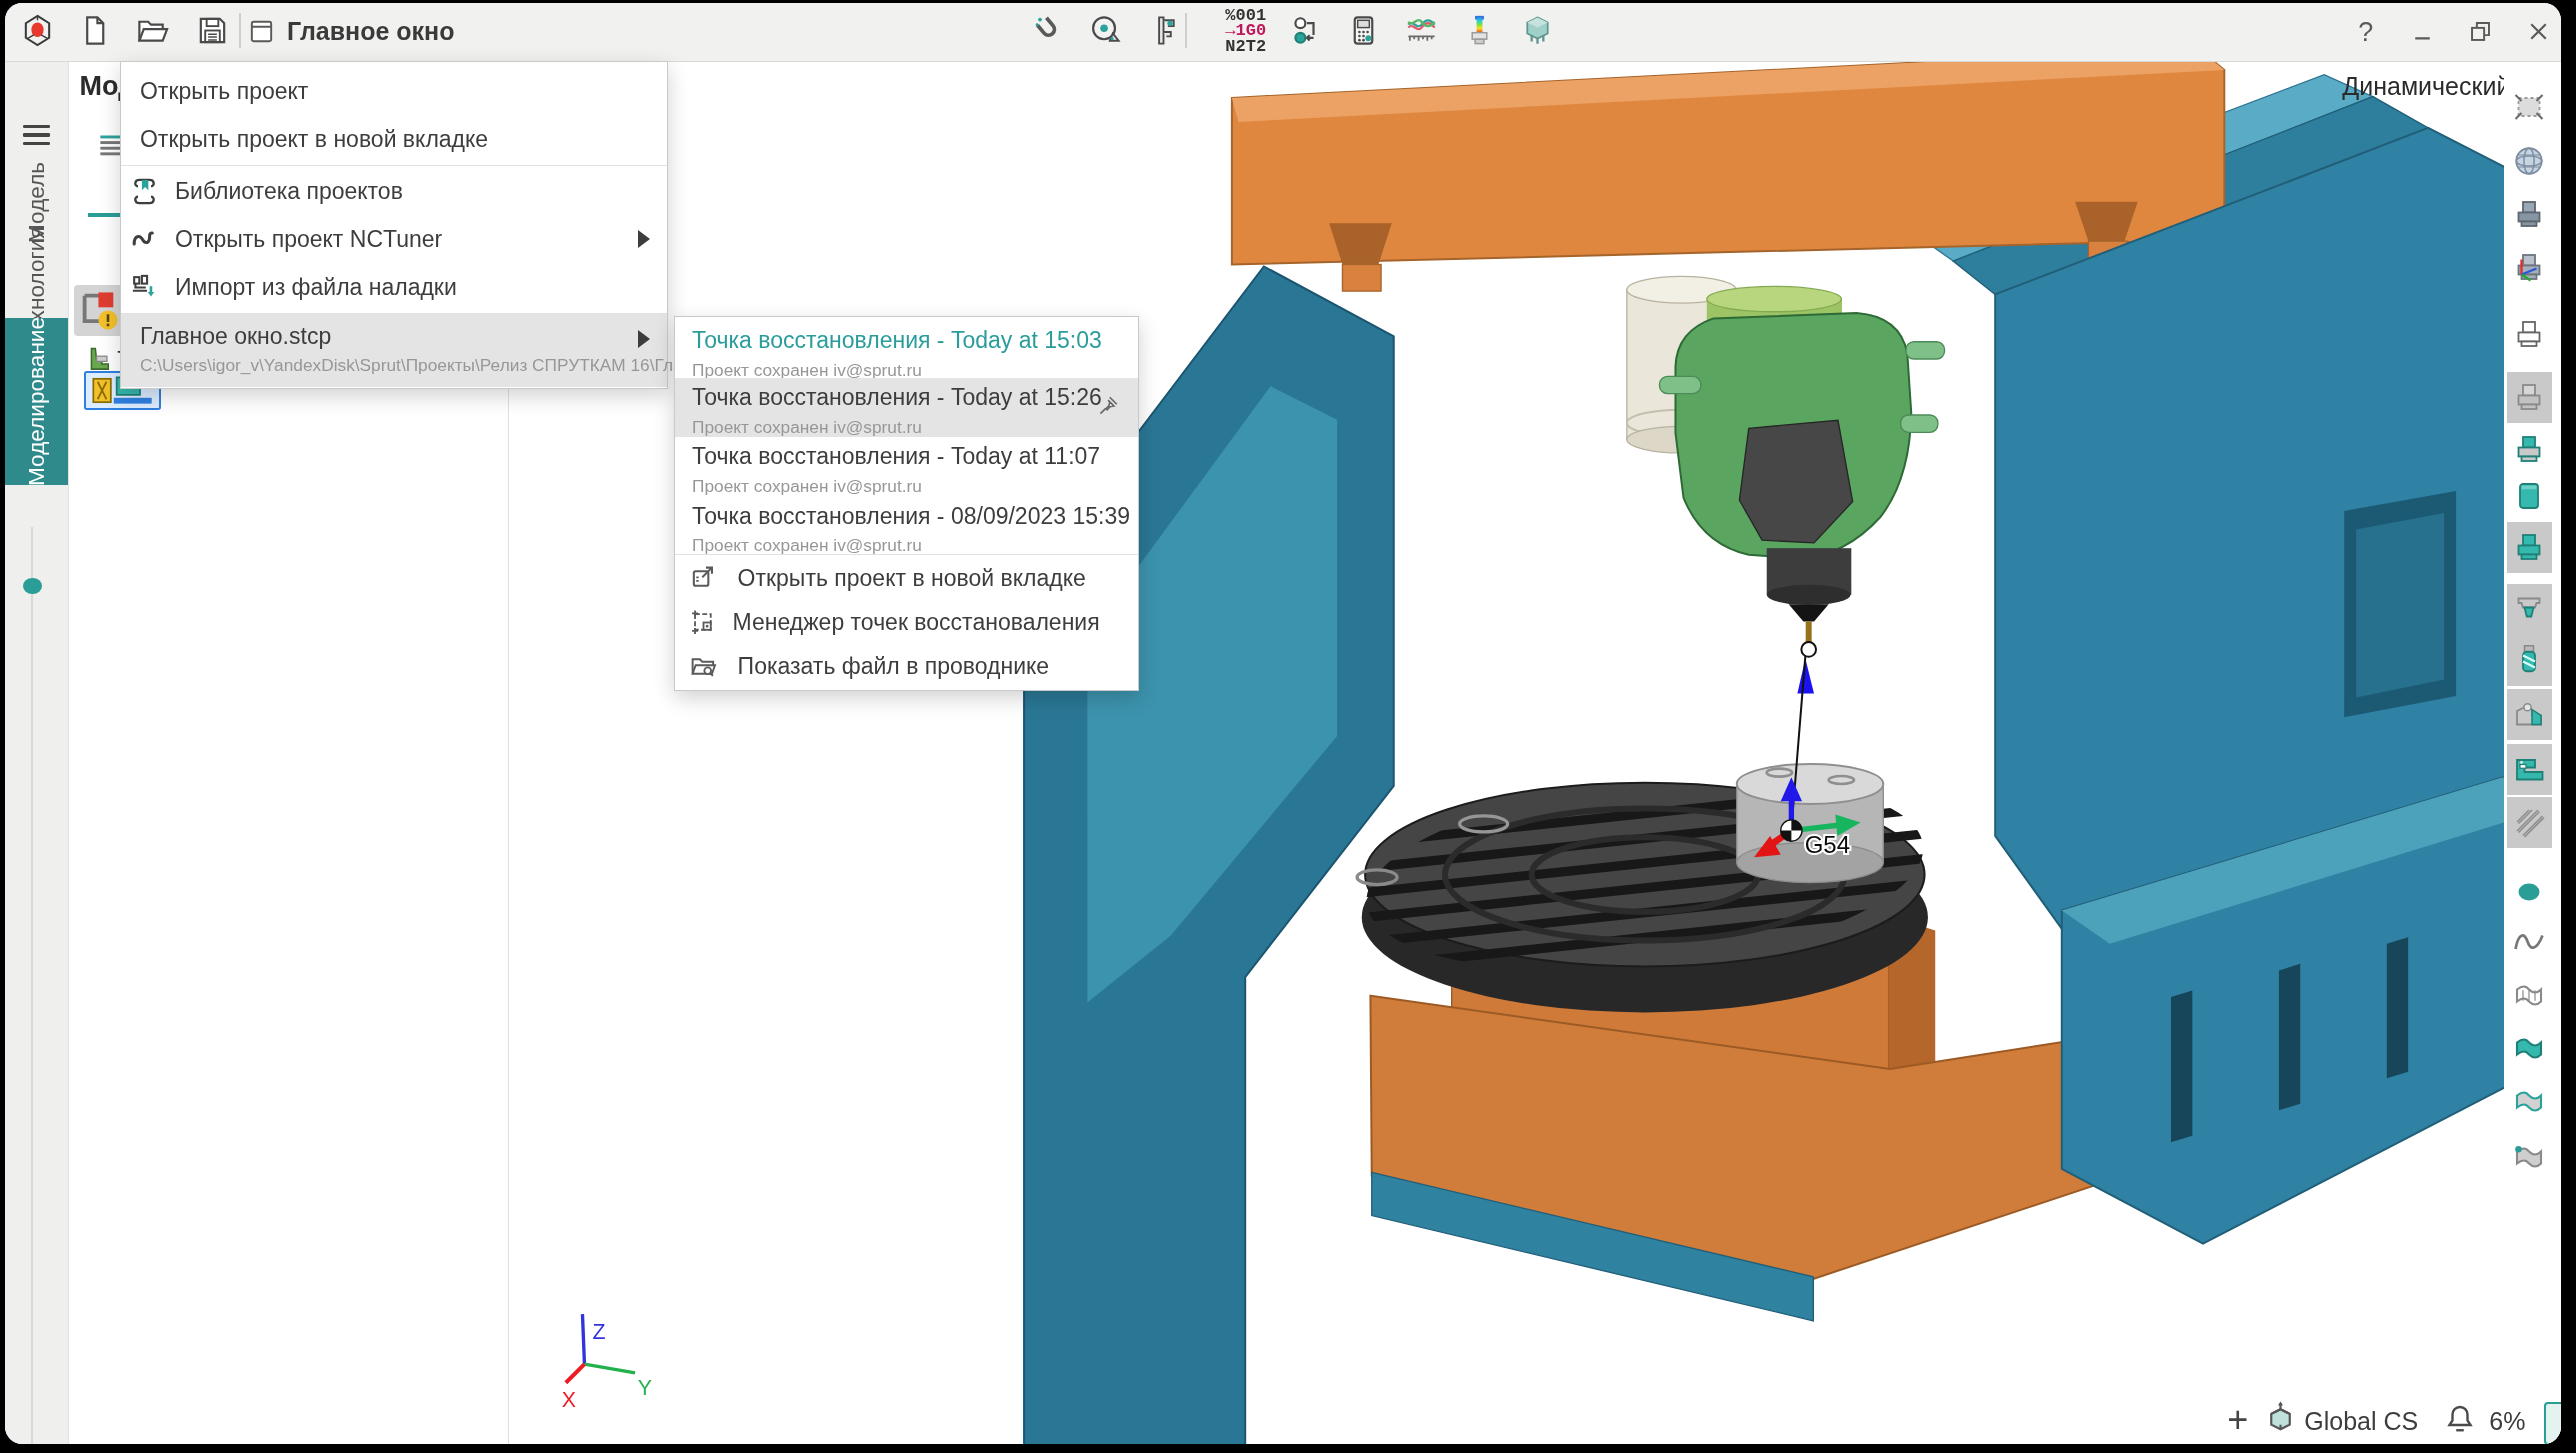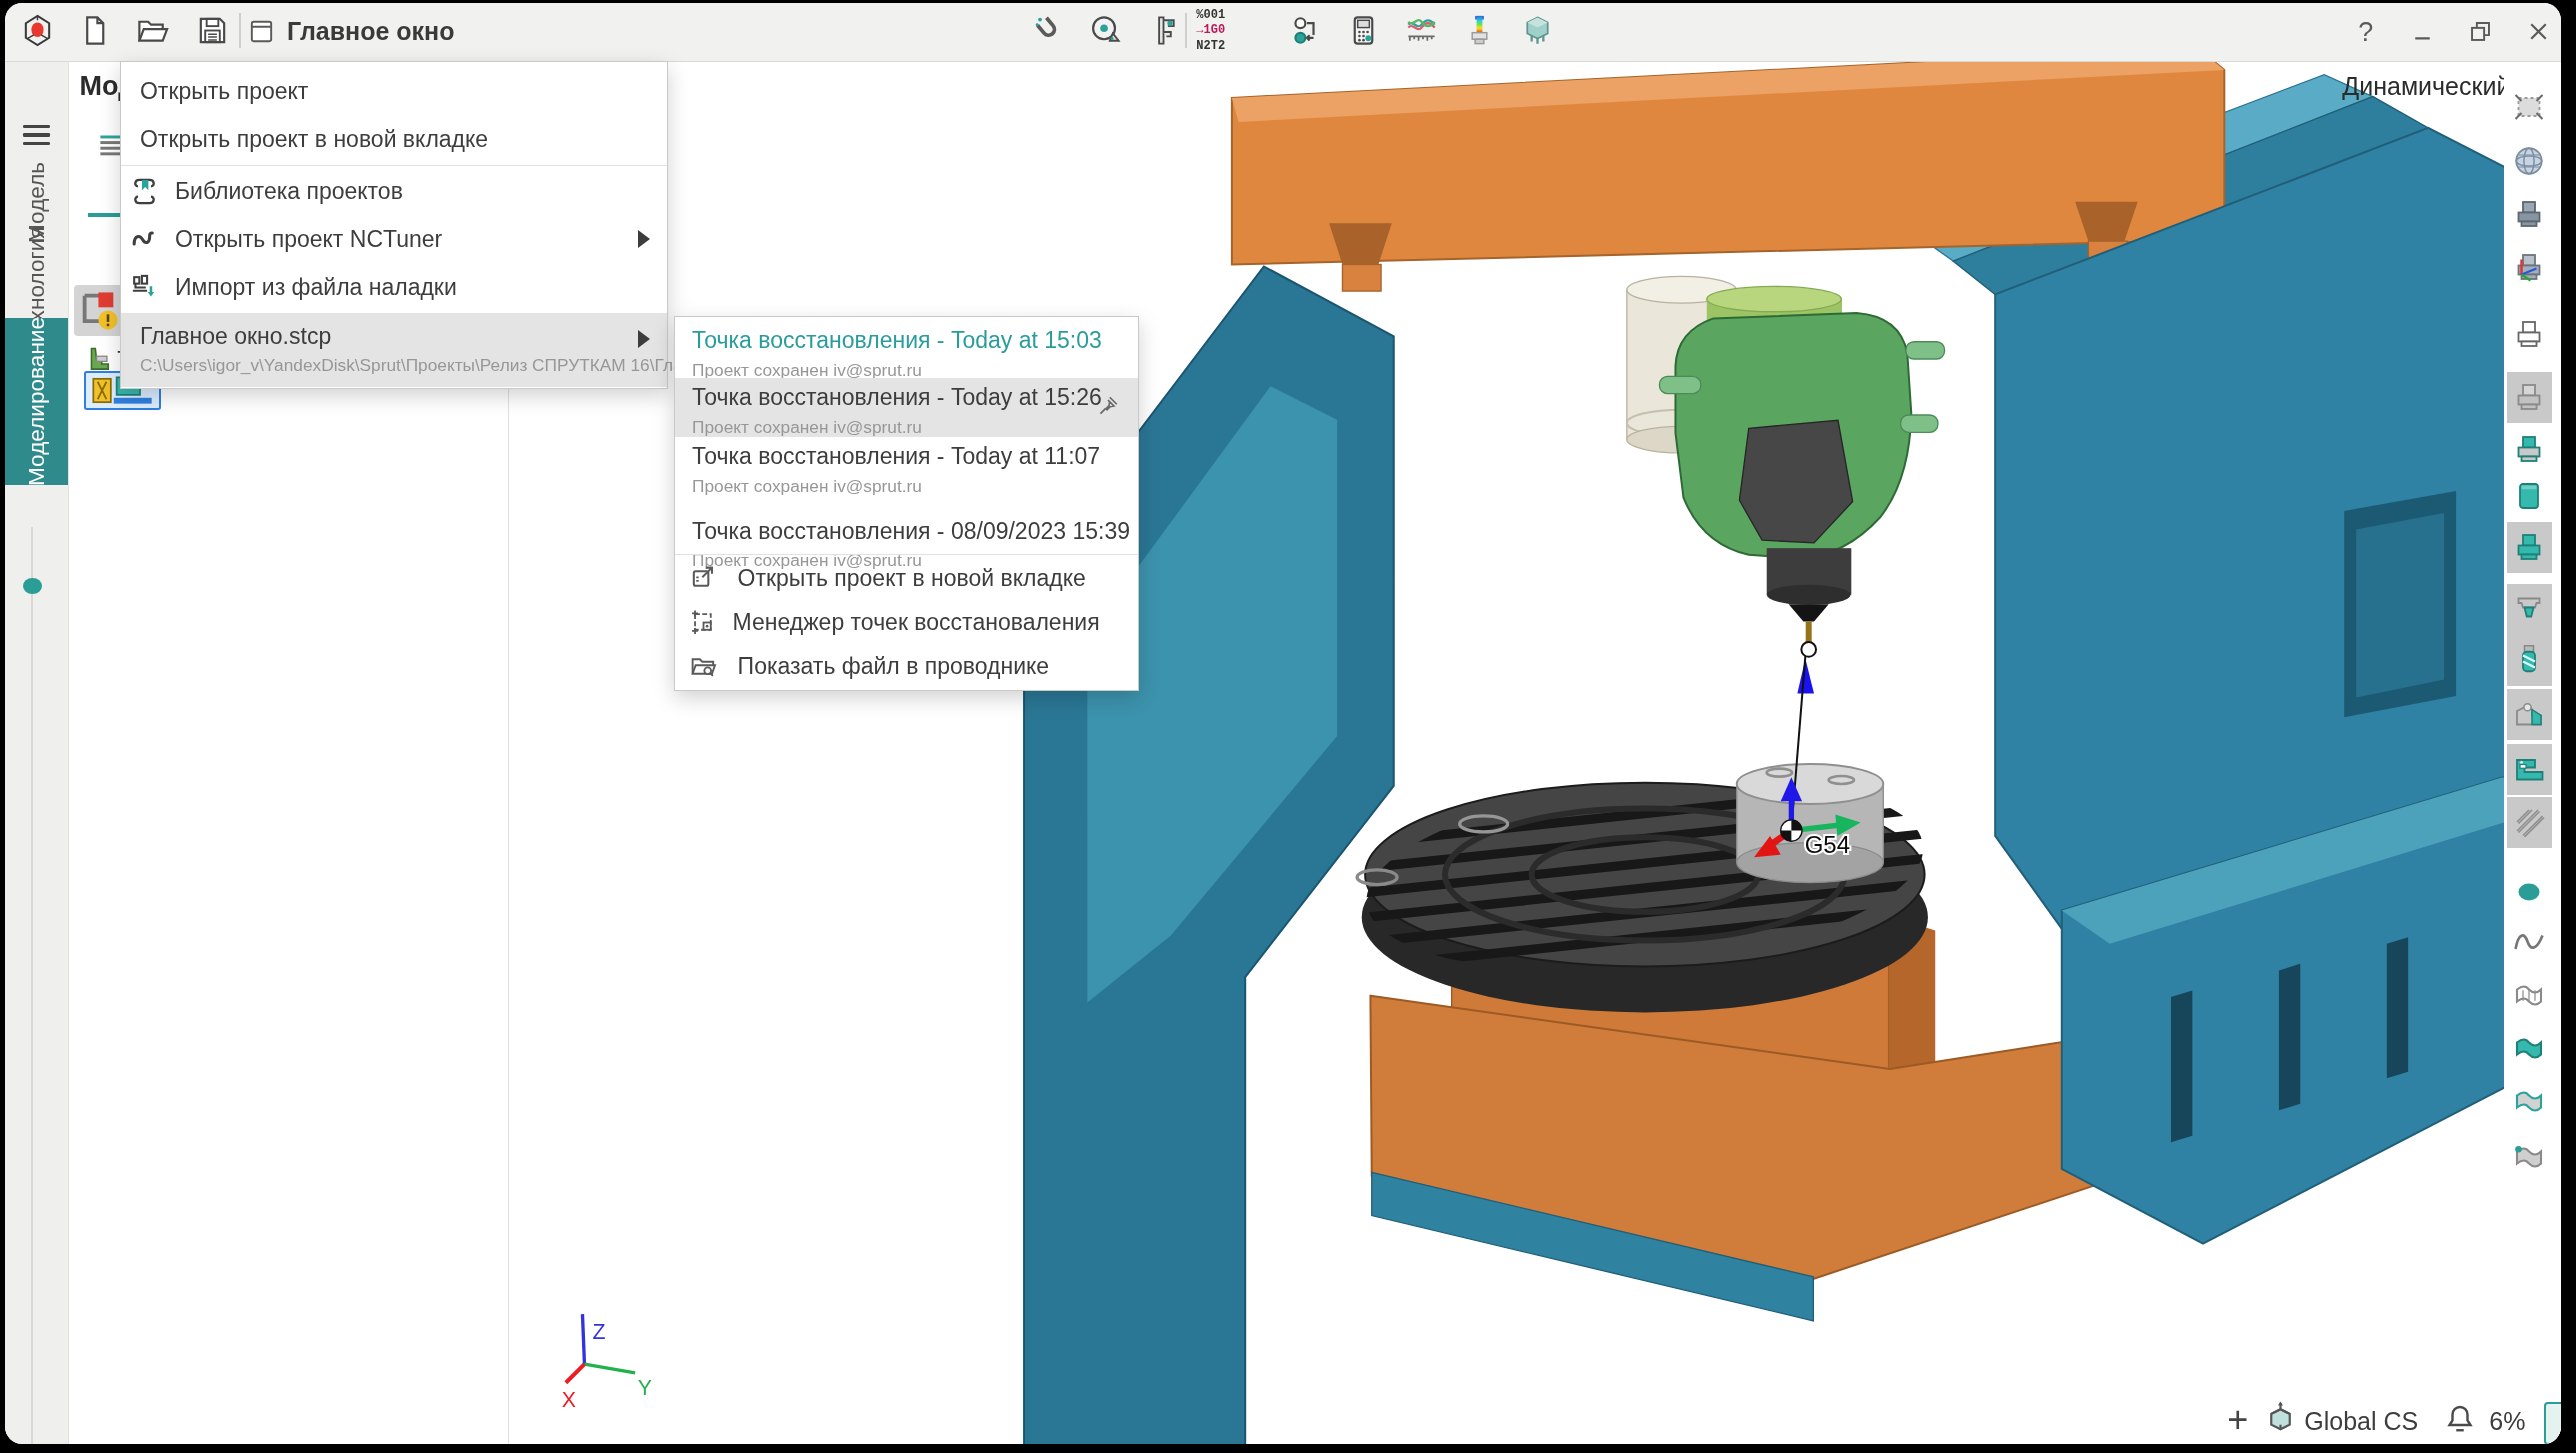--- a/index.html
+++ b/index.html
@@ -6,21 +6,21 @@
   .window{position:absolute;left:5.3px;top:2.7px;width:2556px;height:1441px;background:#ffffff;border-radius:17.3px;overflow:hidden;}
   .abs{position:absolute;}
   
   .toolbar{position:absolute;left:0;top:0;width:100%;height:58px;background:#f1f1ef;border-bottom:1.3px solid #d9d9d7;}
   .tbtn{position:absolute;top:9.3px;width:37px;height:37px;display:flex;align-items:center;justify-content:center;}
   .tbtn svg{width:35px;height:35px;}
   .tsep{position:absolute;top:10.7px;width:1.3px;height:35px;background:#cfcfcd;}
   .tabchip{position:absolute;left:242px;top:9.3px;height:39px;display:flex;align-items:center;gap:10.7px;}
   .tabchip svg{width:29px;height:29px;}
   .tabtitle{font-size:25px;font-weight:700;color:#3a3a3a;}
-  .gcode{position:absolute;left:1191px;top:5.3px;width:73px;font-family:"Liberation Mono",monospace;font-size:12px;line-height:15.3px;color:#333;text-align:left;font-weight:700;}
+  .gcode{position:absolute;left:1220px;top:5.3px;width:73px;font-family:"Liberation Mono",monospace;font-size:17px;line-height:15.3px;color:#333;text-align:left;font-weight:700;}
   .gcode .mid{color:#be185d;}
   .winctl{position:absolute;top:14.7px;font-size:27px;color:#5a5a5a;}
   
   .strip{position:absolute;left:0;top:58px;width:63px;bottom:0;background:#efefed;border-right:1.3px solid #e2e2e0;}
   .vtab{position:absolute;left:0;width:63px;display:flex;align-items:center;justify-content:center;writing-mode:vertical-rl;transform:rotate(180deg);font-size:22.6px;color:#555;}
   .vtab.active{background:#2e8a8b;color:#fff;}
   .hamb{position:absolute;left:17.3px;top:64px;width:27px;height:24px;}
   .hamb div{height:3.3px;background:#444;margin-bottom:5.3px;border-radius:1.3px;}
   
   .panel{position:absolute;left:63px;top:58px;width:440px;bottom:0;background:#fff;border-right:1.3px solid #e0e0e0;}
@@ -548,21 +548,21 @@
             <path d="M12,7 l5,5 -3.2,.6 -2.6,2.6 -.9,-.9 2.6,-2.6 .6,-3.2 z" fill="#fff"></path>
             <path d="M9.8,14.2 l-4.3,4.3"></path>
           </g>
         </svg>
     </div>
     <div class="mi" style="top:120px;height:57px;display:block;">
       <div class="lbl" style="margin-left:16.7px;margin-top:6.7px;">Точка восстановления - Today at 11:07</div>
       <div class="sub" style="margin-left:16.7px;margin-top:5.3px;">Проект сохранен iv@sprut.ru</div>
     </div>
     <div class="mi" style="top:177px;height:57px;display:block;">
-      <div class="lbl" style="margin-left:16.7px;margin-top:24px;">Точка восстановления - 08/09/2023 15:39</div>
+      <div class="lbl" style="margin-left:16.7px;margin-top:9px;">Точка восстановления - 08/09/2023 15:39</div>
       <div class="sub" style="margin-left:16.7px;margin-top:5.3px;">Проект сохранен iv@sprut.ru</div>
     </div>
     <div class="msep" style="top:237px;"></div>
     <div class="mi" style="top:240px;height:44px;">
       <svg style="width:29px;height:29px;margin-left:13.3px;" viewBox="0 0 24 24">
           <rect x="4" y="6" width="12" height="12" rx="1.5" fill="none" stroke="#5a5a5a" stroke-width="1.7"></rect>
           <path d="M11,11 L19,3 M14,3 h5 v5" stroke="#5a5a5a" stroke-width="1.7" fill="none"></path>
           <path d="M6,11 h2 M6,14 h2" stroke="#5a5a5a" stroke-width="1.4"></path>
         </svg>
       <span class="lbl" style="margin-left:20px;">Открыть проект в новой вкладке</span>

